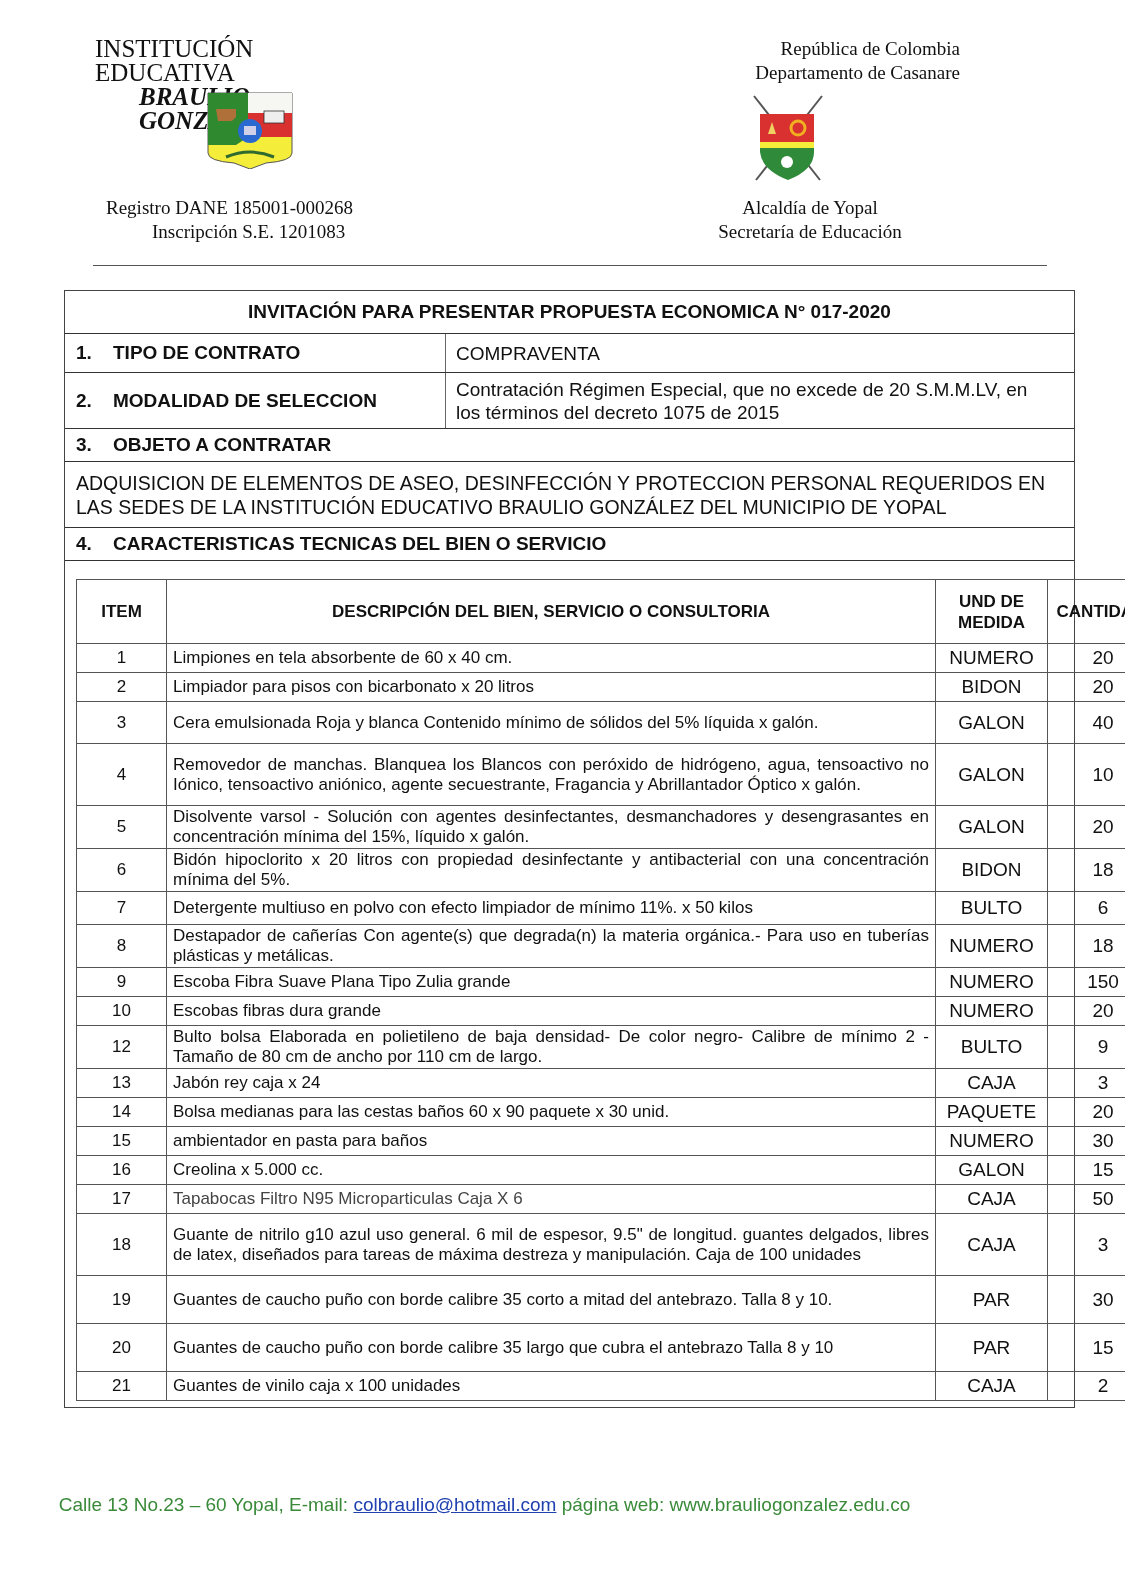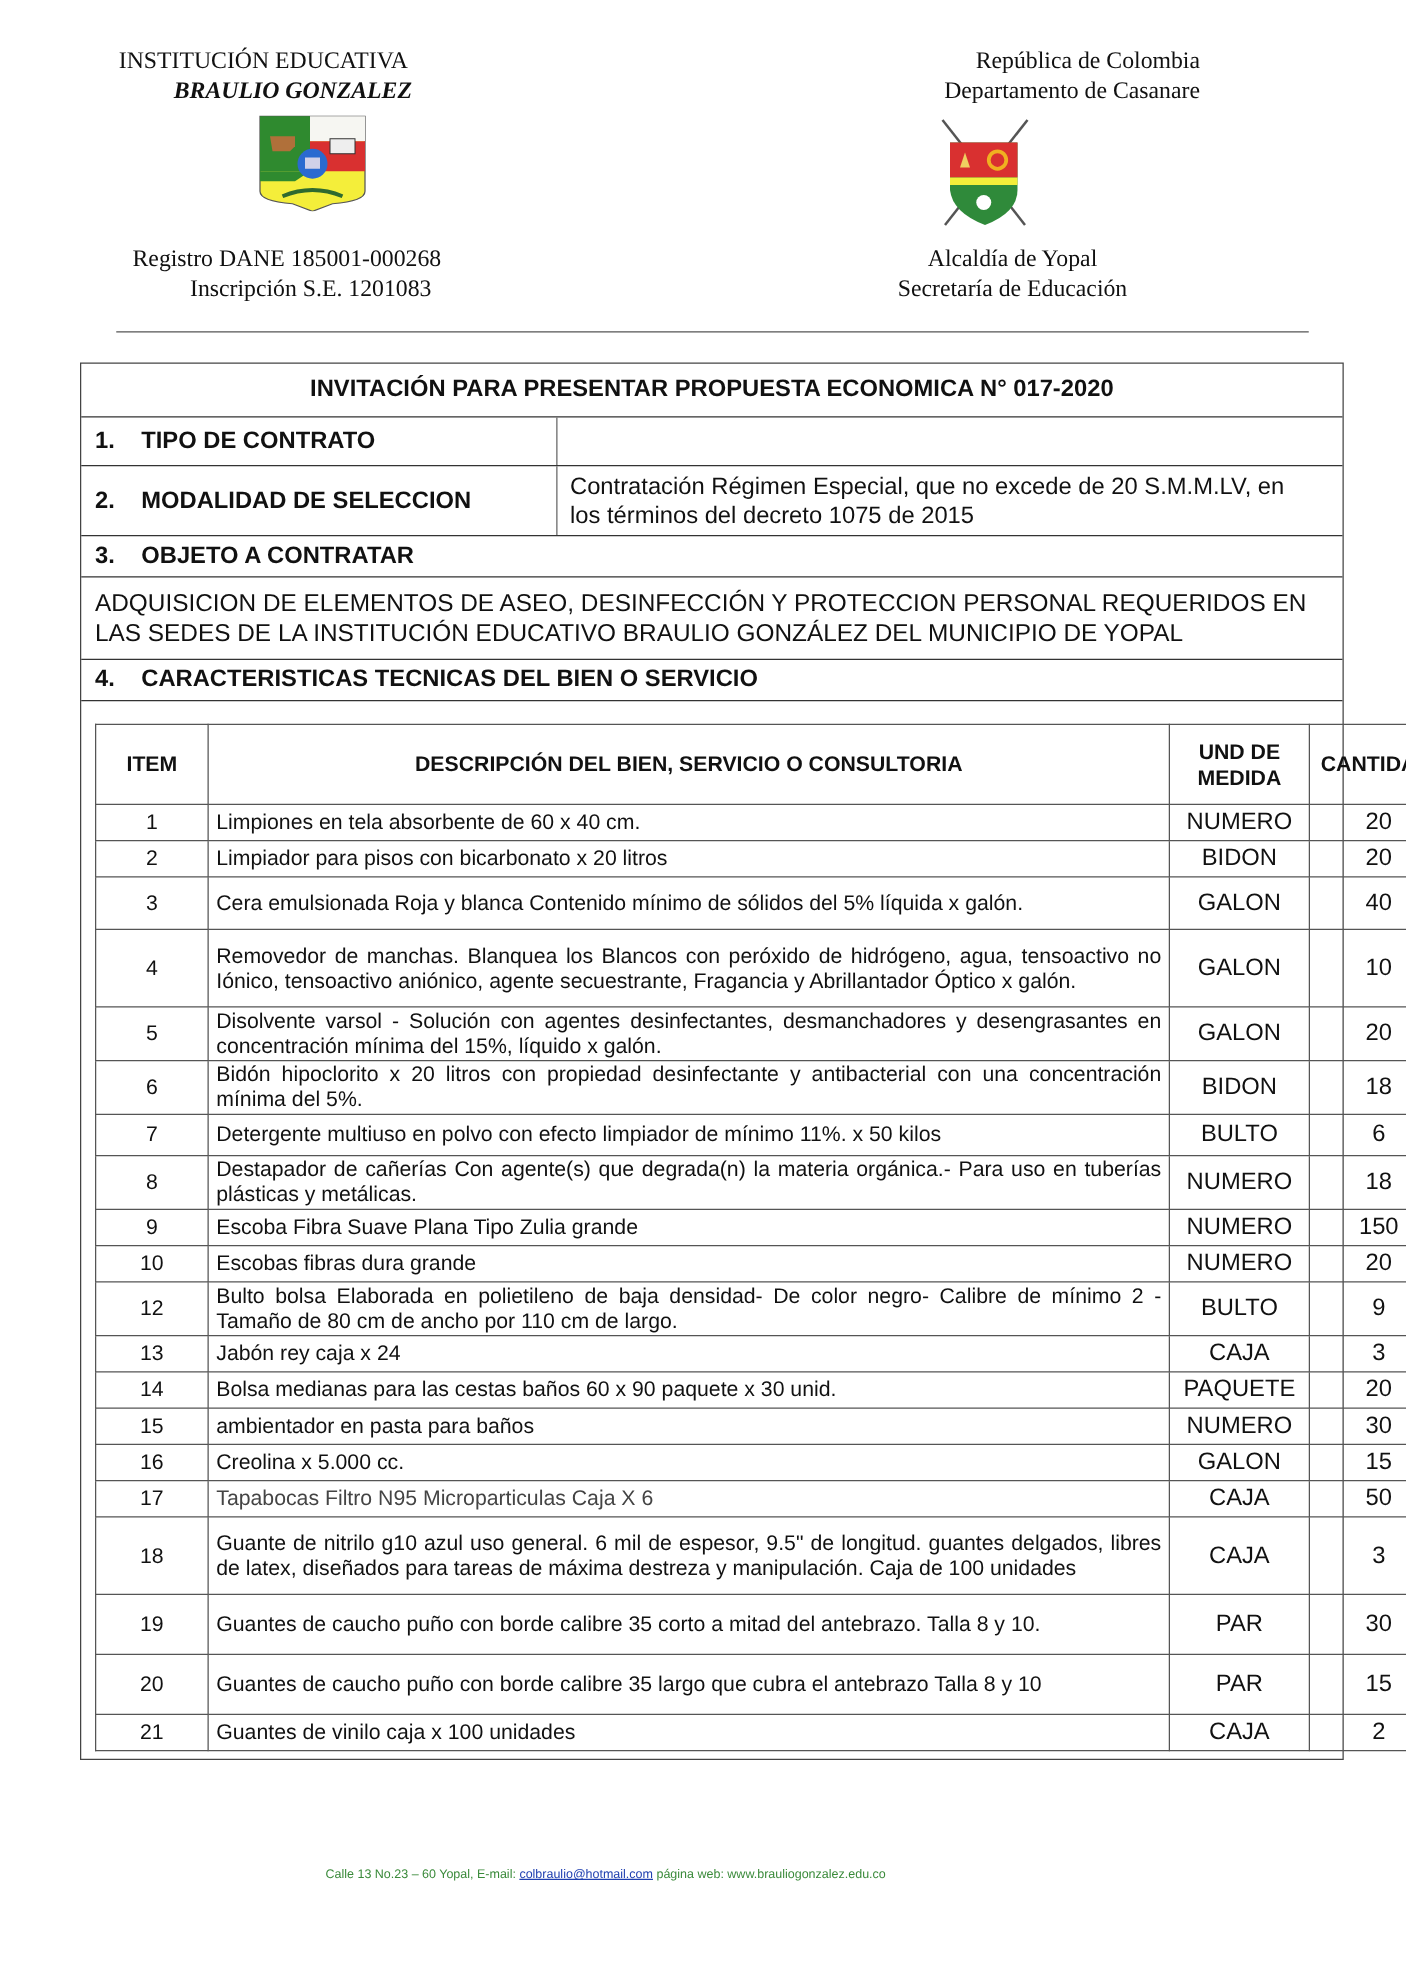--- a/index.html
+++ b/index.html
@@ -3,21 +3,21 @@
 <meta charset="utf-8">
 <style>
   * { box-sizing: border-box; margin: 0; padding: 0; }
   body {
     width: 1125px; height: 1582px; background: #ffffff; position: relative;
     font-family: "Liberation Sans", sans-serif; color: #111;
   }
   .serif { font-family: "Liberation Serif", serif; }
 
   
-  .hdr-left { position: absolute; left: 95px; top: 37px; width: 260px; font-size: 19px; line-height: 24px; }
+  .hdr-left { position: absolute; left: 95px; top: 37px; width: 260px; font-size: 25px; line-height: 24px; }
   .hdr-left .l1 { display: block; }
   .hdr-left .l2 { display: block; font-weight: bold; font-style: italic; padding-left: 44px; }
   .hdr-right { position: absolute; left: 660px; top: 37px; width: 300px; text-align: right; font-size: 19px; line-height: 24px; }
   .reg-left { position: absolute; left: 106px; top: 196px; width: 290px; font-size: 19px; line-height: 24px; }
   .reg-left span { display: block; }
   .reg-left .i2 { padding-left: 46px; }
   .reg-right { position: absolute; left: 680px; top: 196px; width: 260px; text-align: center; font-size: 19px; line-height: 24px; }
   .reg-right span, .hdr-right span { display: block; }
 
   .logo-left { position: absolute; left: 206px; top: 91px; width: 90px; width: 88px; height: 78px; }
@@ -40,21 +40,21 @@
   table.items { border-collapse: collapse; width: 1083px; font-size: 17px; }
   table.items th, table.items td { border: 1.5px solid #555; }
   table.items th { font-weight: bold; font-size: 17px; height: 64px; line-height: 21px; }
   table.items td { line-height: 20px; }
   td.c-item { text-align: center; width: 90px; }
   td.c-desc { padding: 1px 6px; text-align: justify; }
   td.c-und { text-align: center; width: 112px; font-size: 19px; }
   td.c-qty { text-align: center; width: 111px; font-size: 19px; }
   tr.grey td.c-desc { color: #444; }
 
-  .footer { position: absolute; left: 0; top: 1494px; width: 969px; text-align: center; font-size: 10px; color: #3a8a3a; }
+  .footer { position: absolute; left: 0; top: 1494px; width: 969px; text-align: center; font-size: 19px; color: #3a8a3a; }
   .footer a { color: #2040b0; text-decoration: underline; }
 </style>
 </head>
 <body>
 
 <div class="hdr-left serif">
   <span class="l1">INSTITUCIÓN EDUCATIVA</span>
   <span class="l2">BRAULIO GONZALEZ</span>
 </div>
 
@@ -104,20 +104,21 @@
 <div class="hr"></div>
 
 <div class="form">
   <div class="row title-row">INVITACIÓN PARA PRESENTAR PROPUESTA ECONOMICA N° 017-2020</div>
 
   <div class="row" style="height:39px;">
     <div class="lbl">
       <span class="num">1.</span>
       <span>TIPO DE CONTRATO</span>
     </div>
+    <div class="val">COMPRAVENTA</div>
   </div>
 
   <div class="row" style="height:56px;">
     <div class="lbl">
       <span class="num">2.</span>
       <span>MODALIDAD DE SELECCION</span>
     </div>
     <div class="val" style="padding-right:20px;">Contratación Régimen Especial, que no excede de 20 S.M.M.LV, en los términos del decreto 1075 de 2015</div>
   </div>
 

